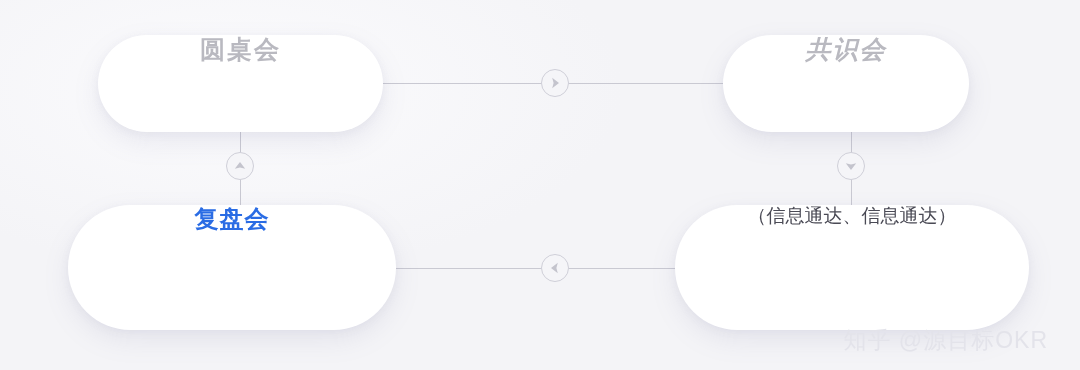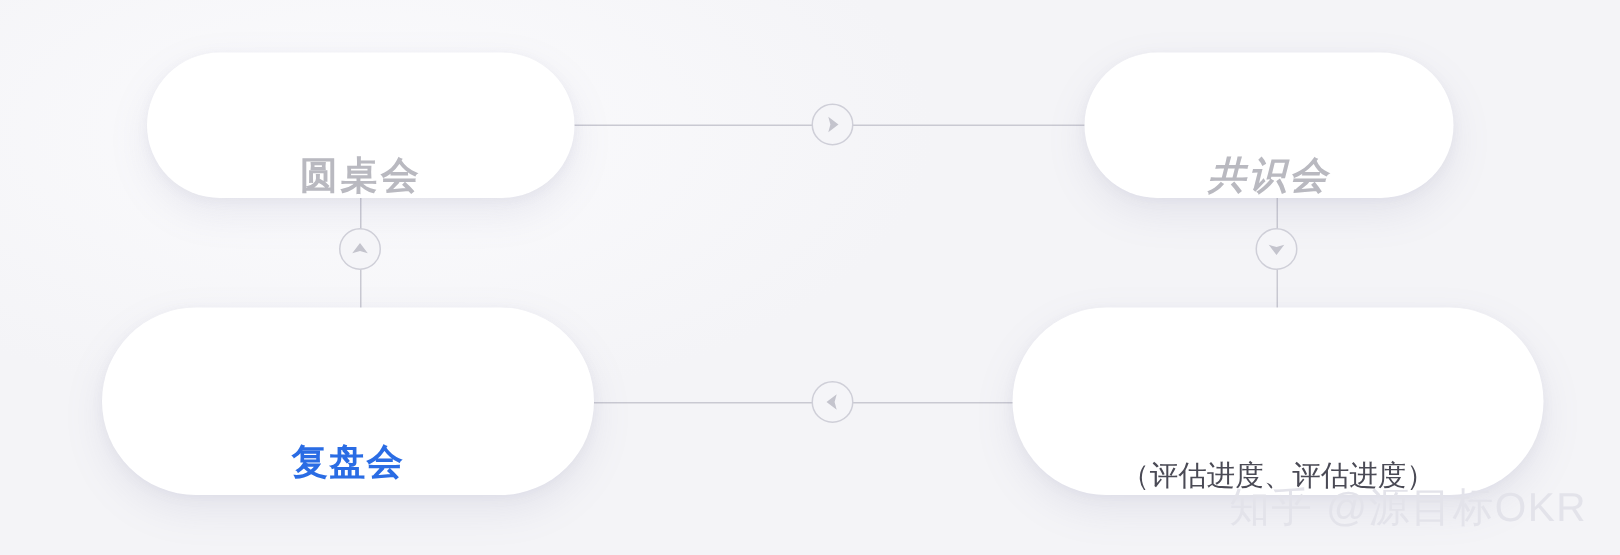--- a/index.html
+++ b/index.html
@@ -52,21 +52,21 @@
 
   
   .card {
     position: absolute;
     background: #ffffff;
     border-radius: 999px;
     box-sizing: border-box;
     display: flex;
     flex-direction: column;
     align-items: center;
-    justify-content: flex-end;
+    justify-content: flex-start;
     z-index: 2;
     box-shadow:
       0 10px 26px rgba(120, 120, 160, 0.13),
       0 2px 8px rgba(120, 120, 160, 0.07);
   }
 
   .card .title {
     font-weight: bold;
     line-height: 1.15;
     white-space: nowrap;
@@ -108,23 +108,23 @@
   #line-right-v    { left: 851px; top: 131px; height: 75px; }
 
   #arrow-right     { left: 541px; top: 69px; }
   #arrow-left      { left: 541px; top: 254px; }
   #arrow-up        { left: 226px; top: 152px; }
   #arrow-down      { left: 837px; top: 152px; }
 
   
   #watermark {
     position: absolute;
-    right: 22px;
+    right: 32px;
     bottom: 14px;
-    font-size: 27px;
+    font-size: 23px;
     color: #e3e3ea;
     letter-spacing: 1px;
     white-space: nowrap;
     z-index: 4;
     user-select: none;
   }
 </style>
 </head>
 <body>
 
@@ -165,18 +165,18 @@
 
   <div class="card muted" id="card-consensus">
     <div class="title">共识会</div>
   </div>
 
   <div class="card detail" id="card-review">
     <div class="title" style="color:#2a6ce4;">复盘会</div>
   </div>
 
   <div class="card detail" id="card-push">
-    <div class="subtitle">（评估进度、评估进度）</div>
+    <div class="subtitle">（信息通达、信息通达）</div>
   </div>
 
   <div id="watermark">知乎 @源目标OKR</div>
 
 </div>
 
 </body></html>

